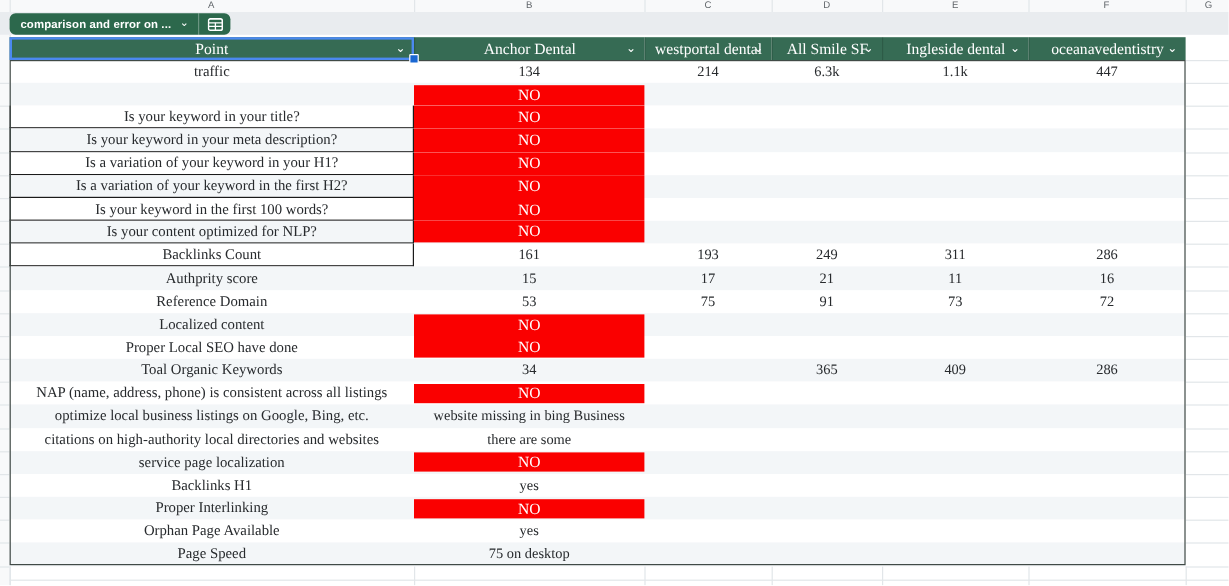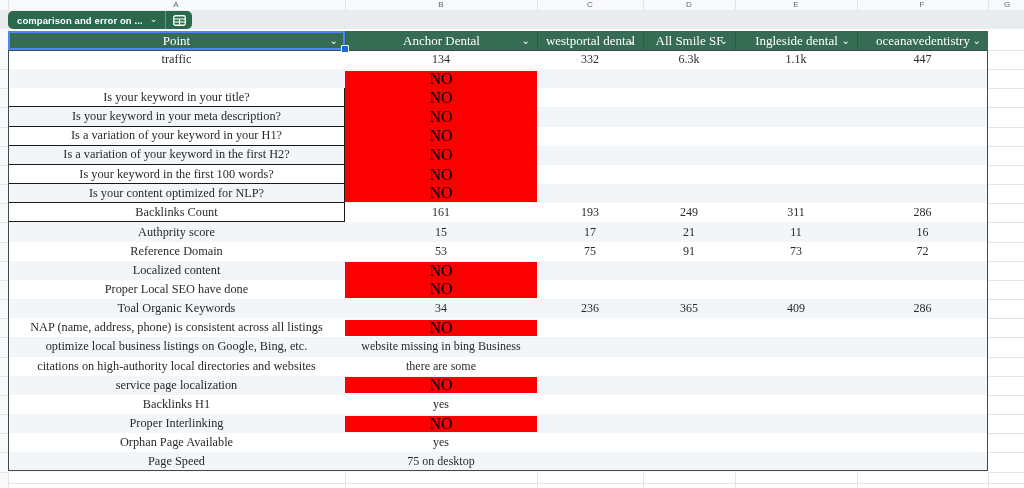--- a/index.html
+++ b/index.html
@@ -33,22 +33,22 @@
     font-family:"Liberation Sans","DejaVu Sans",sans-serif;}
   
   .row{position:absolute;left:8px;width:980px;background:#fff;z-index:2;}
   .row.shaded{background:var(--band);}
   .cell{position:absolute;top:0;height:100%;display:flex;align-items:center;justify-content:center;
     font-size:12px;color:var(--text);box-sizing:border-box;white-space:nowrap;}
   .cell.pointcell{font-size:12.3px;}
   .cell.boxed{border-left:1px solid var(--box-border);border-right:1px solid var(--box-border);
     border-bottom:1px solid var(--box-border);}
   .cell.boxed-first{border-top:1px solid var(--box-border);}
-  .redfill{position:absolute;left:0;right:0;background:var(--no-red);color:#000000;
-    display:flex;align-items:center;justify-content:center;font-size:16px;z-index:3;}
+  .redfill{position:absolute;left:0;right:0;background:var(--no-red);color:#ffffff;
+    display:flex;align-items:center;justify-content:center;font-size:13px;z-index:3;}
   
   .outer{position:absolute;left:8px;top:50px;width:980px;height:421px;border:1px solid var(--dark-border);
     box-sizing:border-box;z-index:4;pointer-events:none;}
   
   .sel{position:absolute;left:8px;top:31px;width:337px;height:19px;border:2px solid var(--sel-blue);
     box-sizing:border-box;z-index:5;pointer-events:none;}
   .handle{position:absolute;left:341px;top:45px;width:6px;height:6px;background:var(--sel-handle);
     border:1px solid #fff;border-radius:1px;z-index:6;}
   .vline{position:absolute;width:1px;background:var(--gridline);z-index:1;}
   .hline{position:absolute;height:1px;background:var(--gridline);z-index:1;}
@@ -114,21 +114,21 @@
       </div>
       <div class="hcell" style="left: 857px; width: 131px;">
         <span>oceanavedentistry</span>
         <span class="hchev">⌄</span>
       </div>
     </div>
   <div id="gridrows">
       <div class="row" style="top: 50px; height: 19.16px;">
         <div class="cell pointcell" style="left: 0px; width: 337px;">traffic</div>
         <div class="cell" style="left: 337px; width: 192px;">134</div>
-        <div class="cell" style="left: 529px; width: 106px;">332</div>
+        <div class="cell" style="left: 529px; width: 106px;">214</div>
         <div class="cell" style="left: 635px; width: 92px;">6.3k</div>
         <div class="cell" style="left: 727px; width: 122px;">1.1k</div>
         <div class="cell" style="left: 849px; width: 131px;">447</div>
       </div>
       <div class="row shaded" style="top: 69.16px; height: 19.16px;">
         <div class="cell" style="left: 337px; width: 192px;">
           <div class="redfill" style="top: 1.5px; bottom: 0px;">NO</div>
         </div>
         <div class="cell" style="left: 529px; width: 106px;"></div>
         <div class="cell" style="left: 635px; width: 92px;"></div>
@@ -235,21 +235,20 @@
           <div class="redfill" style="top: 0px; bottom: 1.5px;">NO</div>
         </div>
         <div class="cell" style="left: 529px; width: 106px;"></div>
         <div class="cell" style="left: 635px; width: 92px;"></div>
         <div class="cell" style="left: 727px; width: 122px;"></div>
         <div class="cell" style="left: 849px; width: 131px;"></div>
       </div>
       <div class="row shaded" style="top: 299.08px; height: 19.16px;">
         <div class="cell pointcell" style="left: 0px; width: 337px;">Toal Organic Keywords</div>
         <div class="cell" style="left: 337px; width: 192px;">34</div>
-        <div class="cell" style="left: 529px; width: 106px;">236</div>
         <div class="cell" style="left: 635px; width: 92px;">365</div>
         <div class="cell" style="left: 727px; width: 122px;">409</div>
         <div class="cell" style="left: 849px; width: 131px;">286</div>
       </div>
       <div class="row" style="top: 318.24px; height: 19.16px;">
         <div class="cell pointcell" style="left: 0px; width: 337px;">NAP (name, address, phone) is consistent across all listings</div>
         <div class="cell" style="left: 337px; width: 192px;">
           <div class="redfill" style="top: 1.5px; bottom: 1.5px;">NO</div>
         </div>
         <div class="cell" style="left: 529px; width: 106px;"></div>

